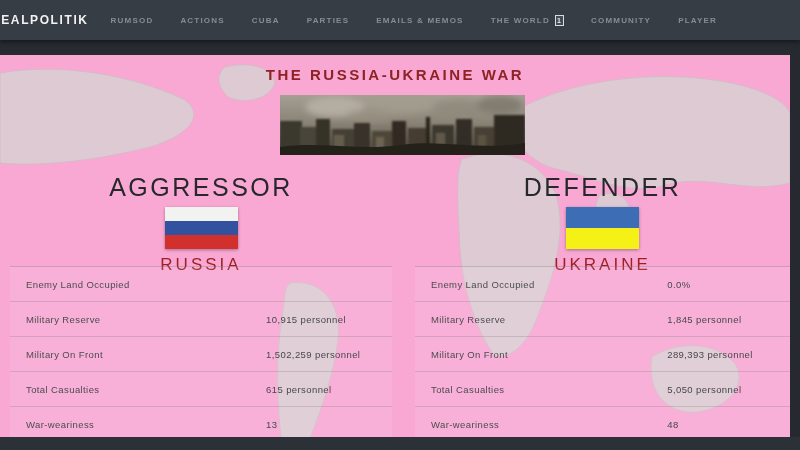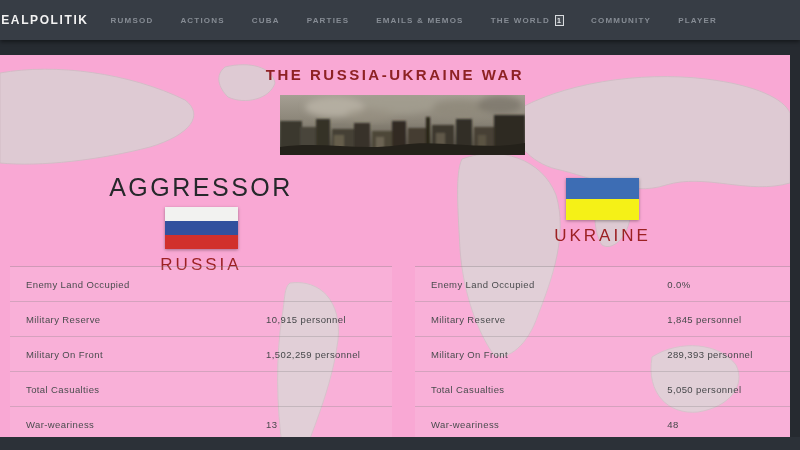--- a/index.html
+++ b/index.html
@@ -230,28 +230,30 @@
     <div class="stat-row">
       <div class="stat-label">Military Reserve</div>
       <div class="stat-value">10,915 personnel</div>
     </div>
     <div class="stat-row">
       <div class="stat-label">Military On Front</div>
       <div class="stat-value">1,502,259 personnel</div>
     </div>
     <div class="stat-row">
       <div class="stat-label">Total Casualties</div>
+      <div class="stat-value">615 personnel</div>
     </div>
     <div class="stat-row">
       <div class="stat-label">War-weariness</div>
       <div class="stat-value">13</div>
     </div>
   </div>
 
   <div class="side-header right">
+    <div class="role-label">DEFENDER</div>
     <div class="flag">
       <div class="stripe" style="background:#3d6db4"></div>
       <div class="stripe" style="background:#f5f117"></div>
     </div>
     <div class="country-label">UKRAINE</div>
   </div>
 
   <div class="stats right">
     <div class="stat-row">
       <div class="stat-label">Enemy Land Occupied</div>

